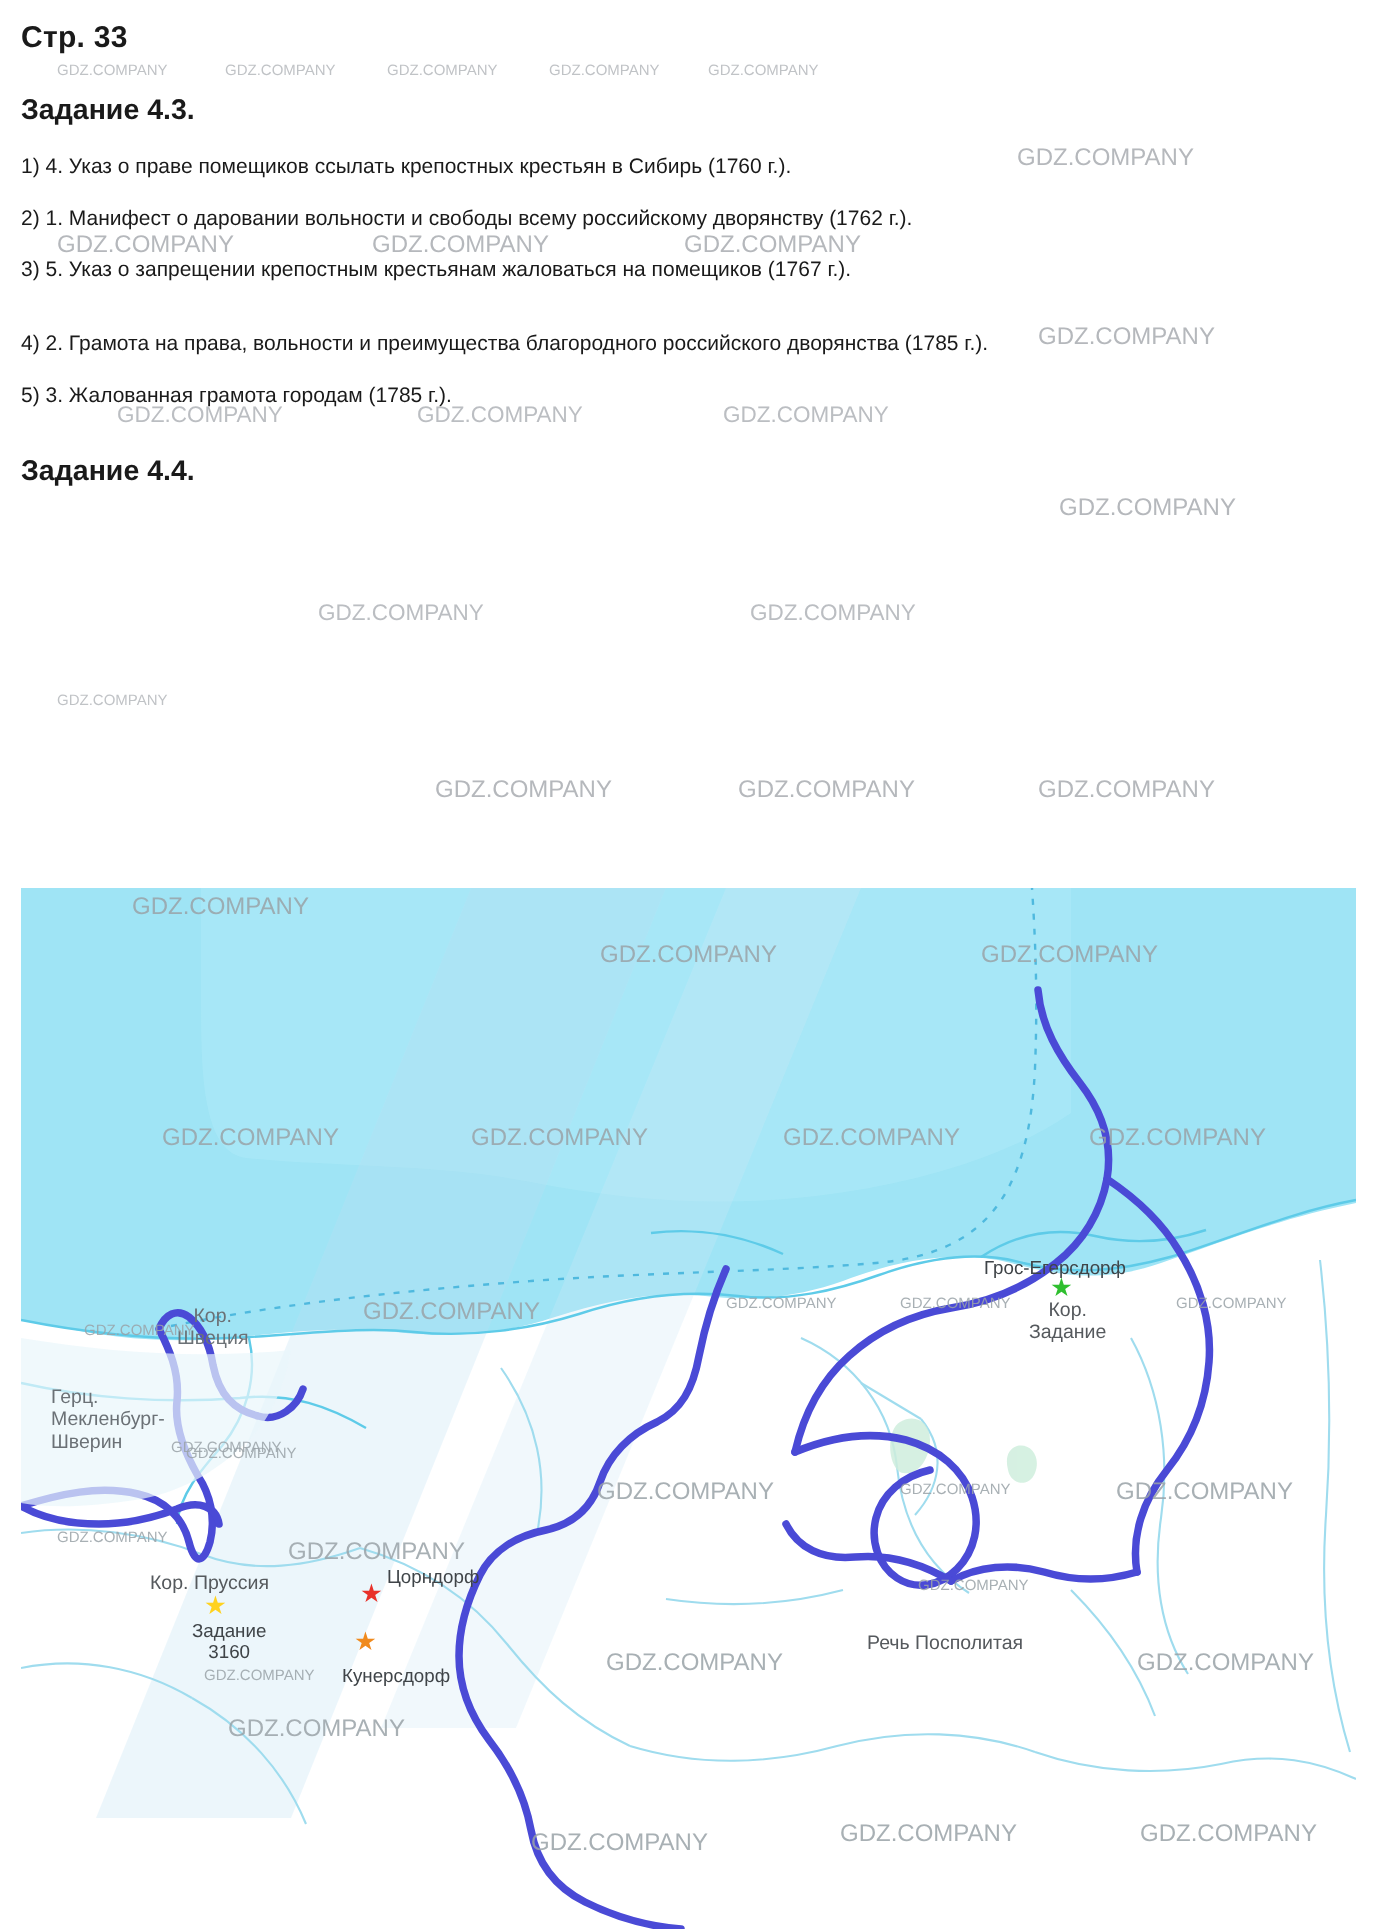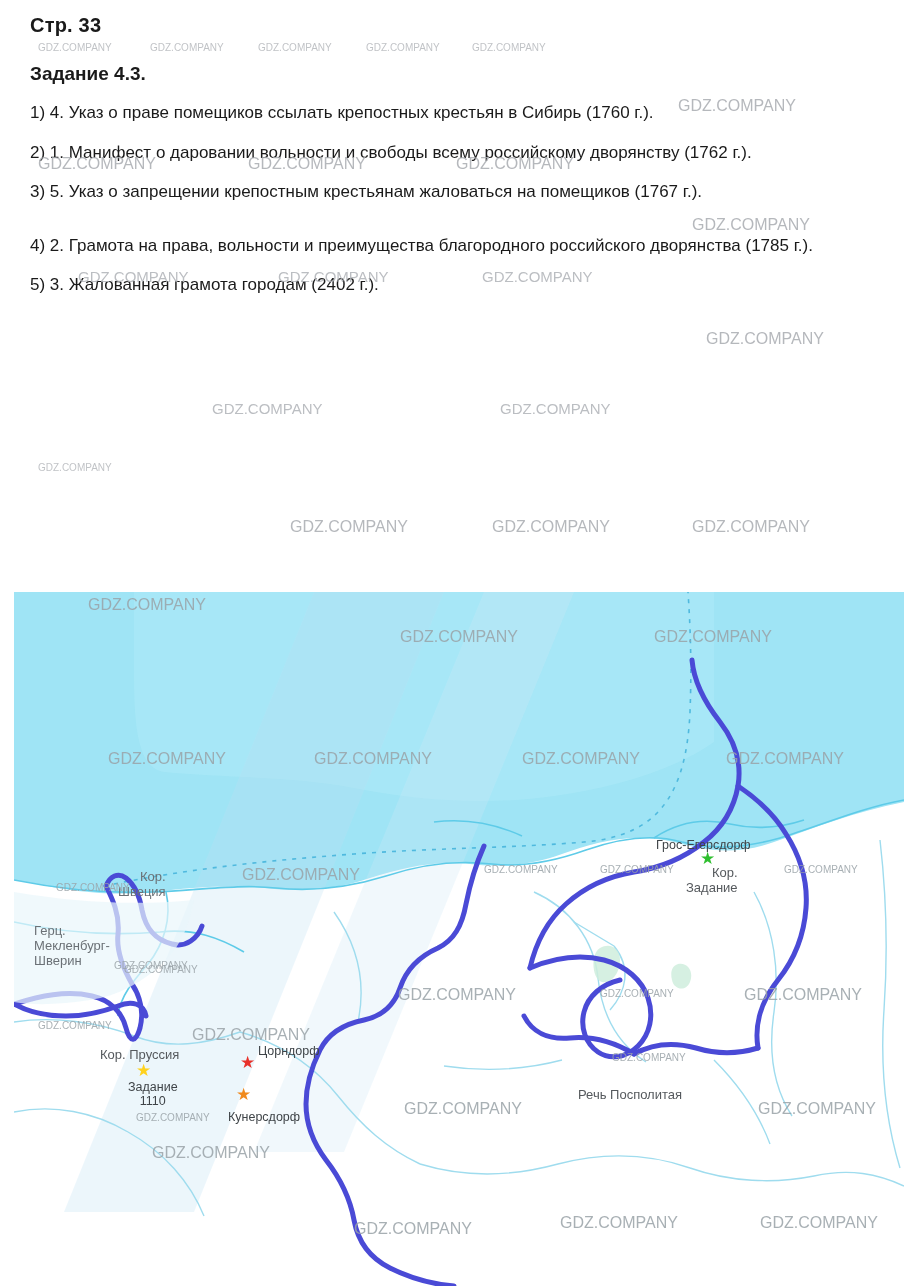--- a/index.html
+++ b/index.html
@@ -16,42 +16,42 @@
     color: #1a1a1a;
   }
   .page {
     position: relative;
     width: 918px;
     height: 1286px;
   }
   
   .content {
     position: absolute;
-    left: 16px;
+    left: 0;
     top: 0;
     width: 836px;
     padding: 10px 14px 0 14px;
     box-sizing: border-box;
   }
   .page-num {
     font-size: 20px;
     font-weight: bold;
     margin: 4px 0 0 0;
     letter-spacing: 0.2px;
   }
   .task-title {
     font-size: 19px;
     font-weight: bold;
     margin: 26px 0 14px 0;
   }
   .task-title.second {
     margin: 30px 0 6px 0;
   }
   .answer {
-    font-size: 17px;
+    font-size: 14px;
     line-height: 1.62;
     margin: 0 0 12px 0;
     max-width: 890px;
   }
   .answer.gap {
     margin-top: 26px;
   }
   
   .wm {
     position: absolute;
@@ -77,21 +77,21 @@
     background: #ffffff;
   }
   .map-svg { display: block; }
   .map-label {
     position: absolute;
     font-size: 13px;
     color: #6b7176;
     font-family: "Liberation Sans", sans-serif;
     white-space: nowrap;
     line-height: 1.15;
-    text-align: right;
+    text-align: center;
   }
   .map-label.dark { color: #55595d; }
   .map-label.city { color: #3f4448; font-size: 12.5px; }
   .star {
     position: absolute;
     font-size: 17px;
     line-height: 1;
   }
   .star.red { color: #e8312a; }
   .star.orange { color: #f08a1d; }
@@ -105,22 +105,23 @@
 
   <div class="content">
     <div class="page-num">Стр. 33</div>
 
     <div class="task-title">Задание 4.3.</div>
 
     <p class="answer">1) 4. Указ о праве помещиков ссылать крепостных крестьян в Сибирь (1760 г.).</p>
     <p class="answer">2) 1. Манифест о даровании вольности и свободы всему российскому дворянству (1762 г.).</p>
     <p class="answer">3) 5. Указ о запрещении крепостным крестьянам жаловаться на помещиков (1767 г.).</p>
     <p class="answer gap">4) 2. Грамота на права, вольности и преимущества благородного российского дворянства (1785 г.).</p>
-    <p class="answer">5) 3. Жалованная грамота городам (2402 г.).</p>
-
+    <p class="answer">5) 3. Жалованная грамота городам (1785 г.).</p>
+
+    <div class="task-title second">Задание 4.4.</div>
   </div>
 
   <div id="wm-layer">
       <div class="wm s" style="left: 38px; top: 42px;">GDZ.COMPANY</div>
       <div class="wm s" style="left: 150px; top: 42px;">GDZ.COMPANY</div>
       <div class="wm s" style="left: 258px; top: 42px;">GDZ.COMPANY</div>
       <div class="wm s" style="left: 366px; top: 42px;">GDZ.COMPANY</div>
       <div class="wm s" style="left: 472px; top: 42px;">GDZ.COMPANY</div>
       <div class="wm l" style="left: 678px; top: 97px;">GDZ.COMPANY</div>
       <div class="wm l" style="left: 38px; top: 155px;">GDZ.COMPANY</div>
@@ -245,21 +246,21 @@
     <div class="map-label city" style="left:642px; top:246px;">Грос-Егерсдорф</div>
     <div class="star green" style="left:686px; top:258px;">★</div>
 
     <div class="map-label city" style="left:244px; top:452px;">Цорндорф</div>
     <div class="star red" style="left:226px; top:462px;">★</div>
 
     <div class="map-label city" style="left:214px; top:518px;">Кунерсдорф</div>
     <div class="star orange" style="left:222px; top:494px;">★</div>
 
     <div class="map-label city" style="left:114px; top:488px; text-align:center;">
-      <span>Задание</span><br><span>1110</span>
+      <span>Задание</span><br><span>3160</span>
     </div>
     <div class="star yellow" style="left:122px; top:470px;">★</div>
 
     <div id="wm-map-layer">
         <div class="wm map l" style="left: 74px; top: 4px;">GDZ.COMPANY</div>
         <div class="wm map l" style="left: 386px; top: 36px;">GDZ.COMPANY</div>
         <div class="wm map l" style="left: 640px; top: 36px;">GDZ.COMPANY</div>
         <div class="wm map l" style="left: 94px; top: 158px;">GDZ.COMPANY</div>
         <div class="wm map l" style="left: 300px; top: 158px;">GDZ.COMPANY</div>
         <div class="wm map l" style="left: 508px; top: 158px;">GDZ.COMPANY</div>

